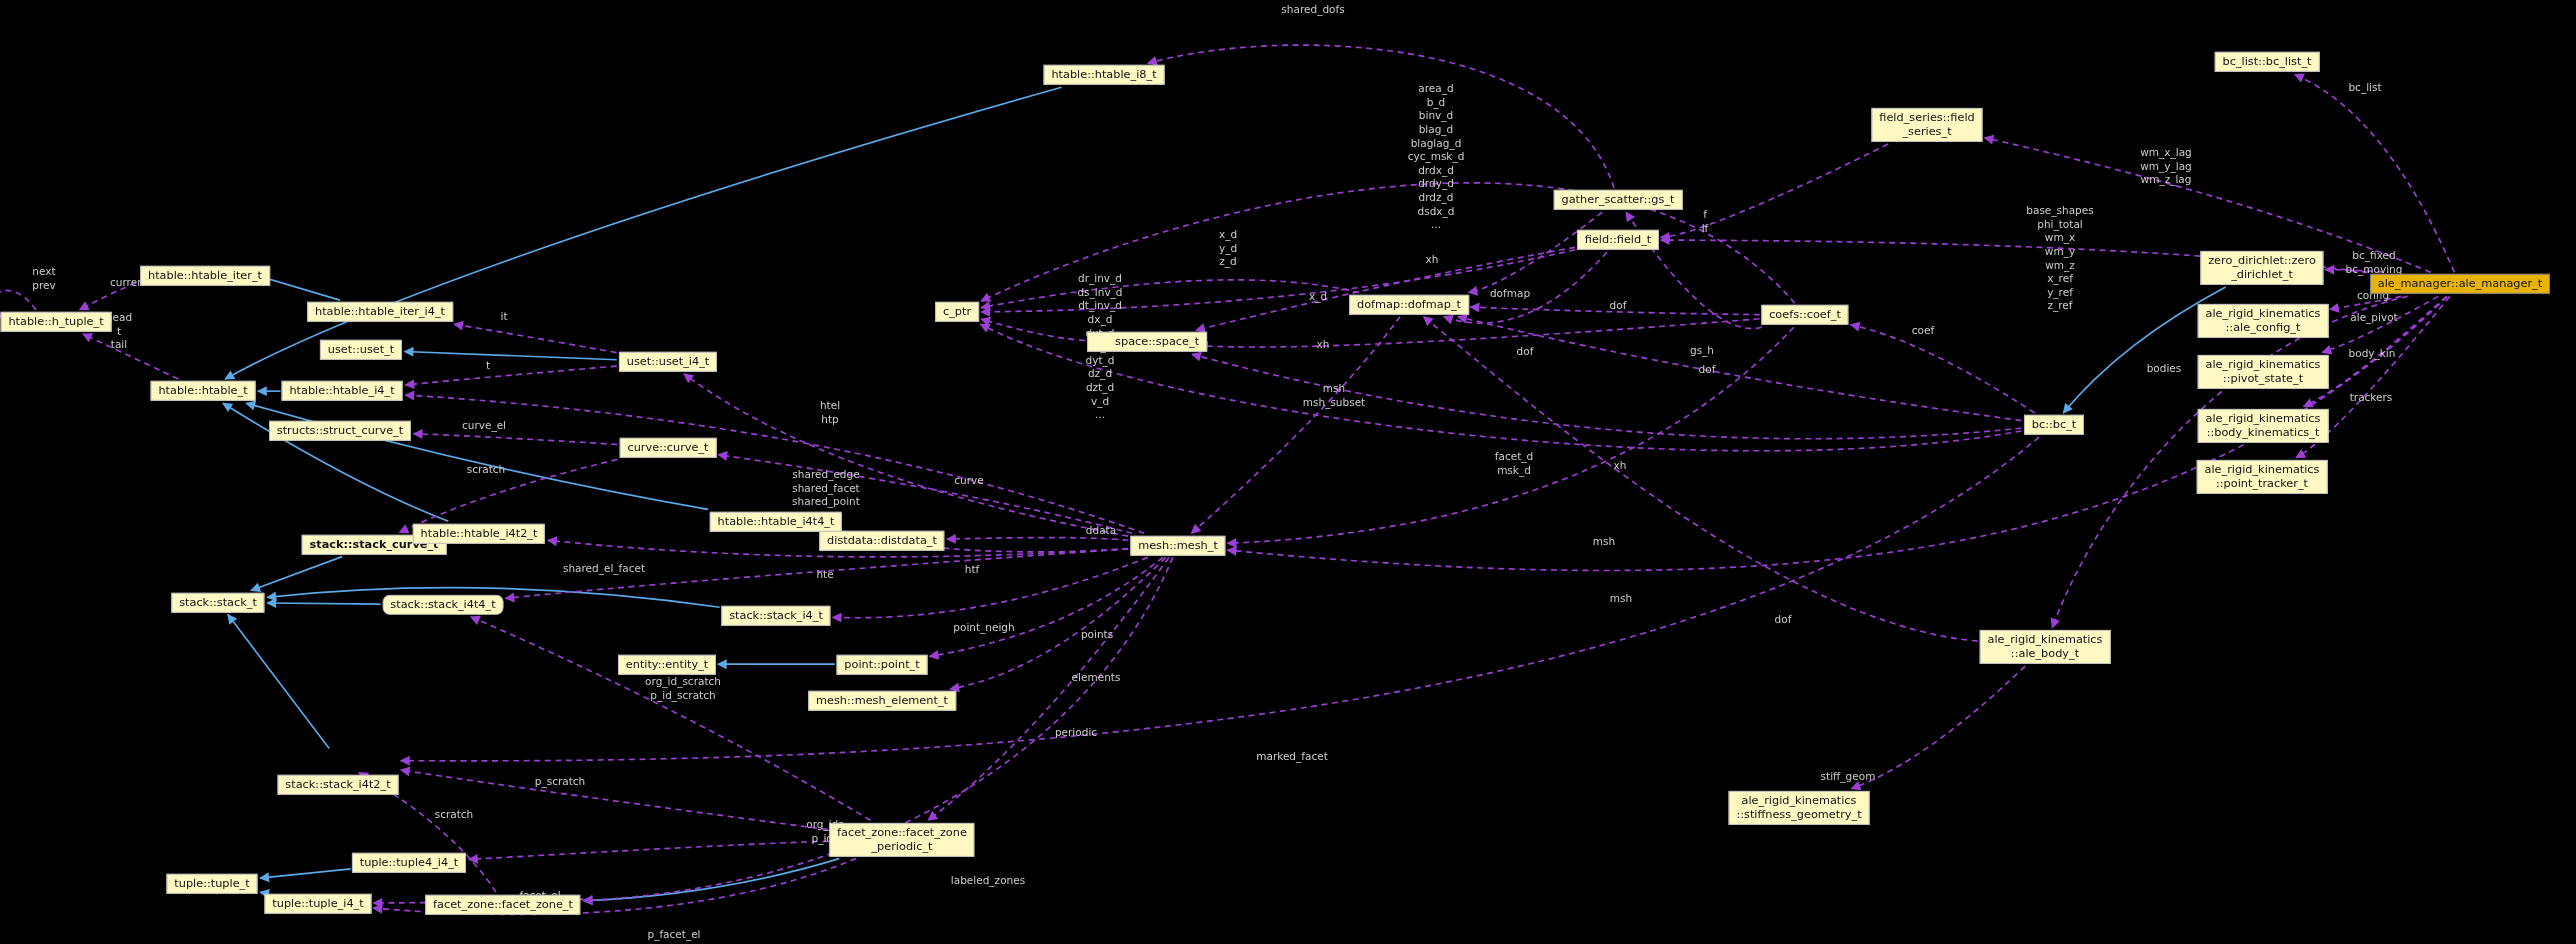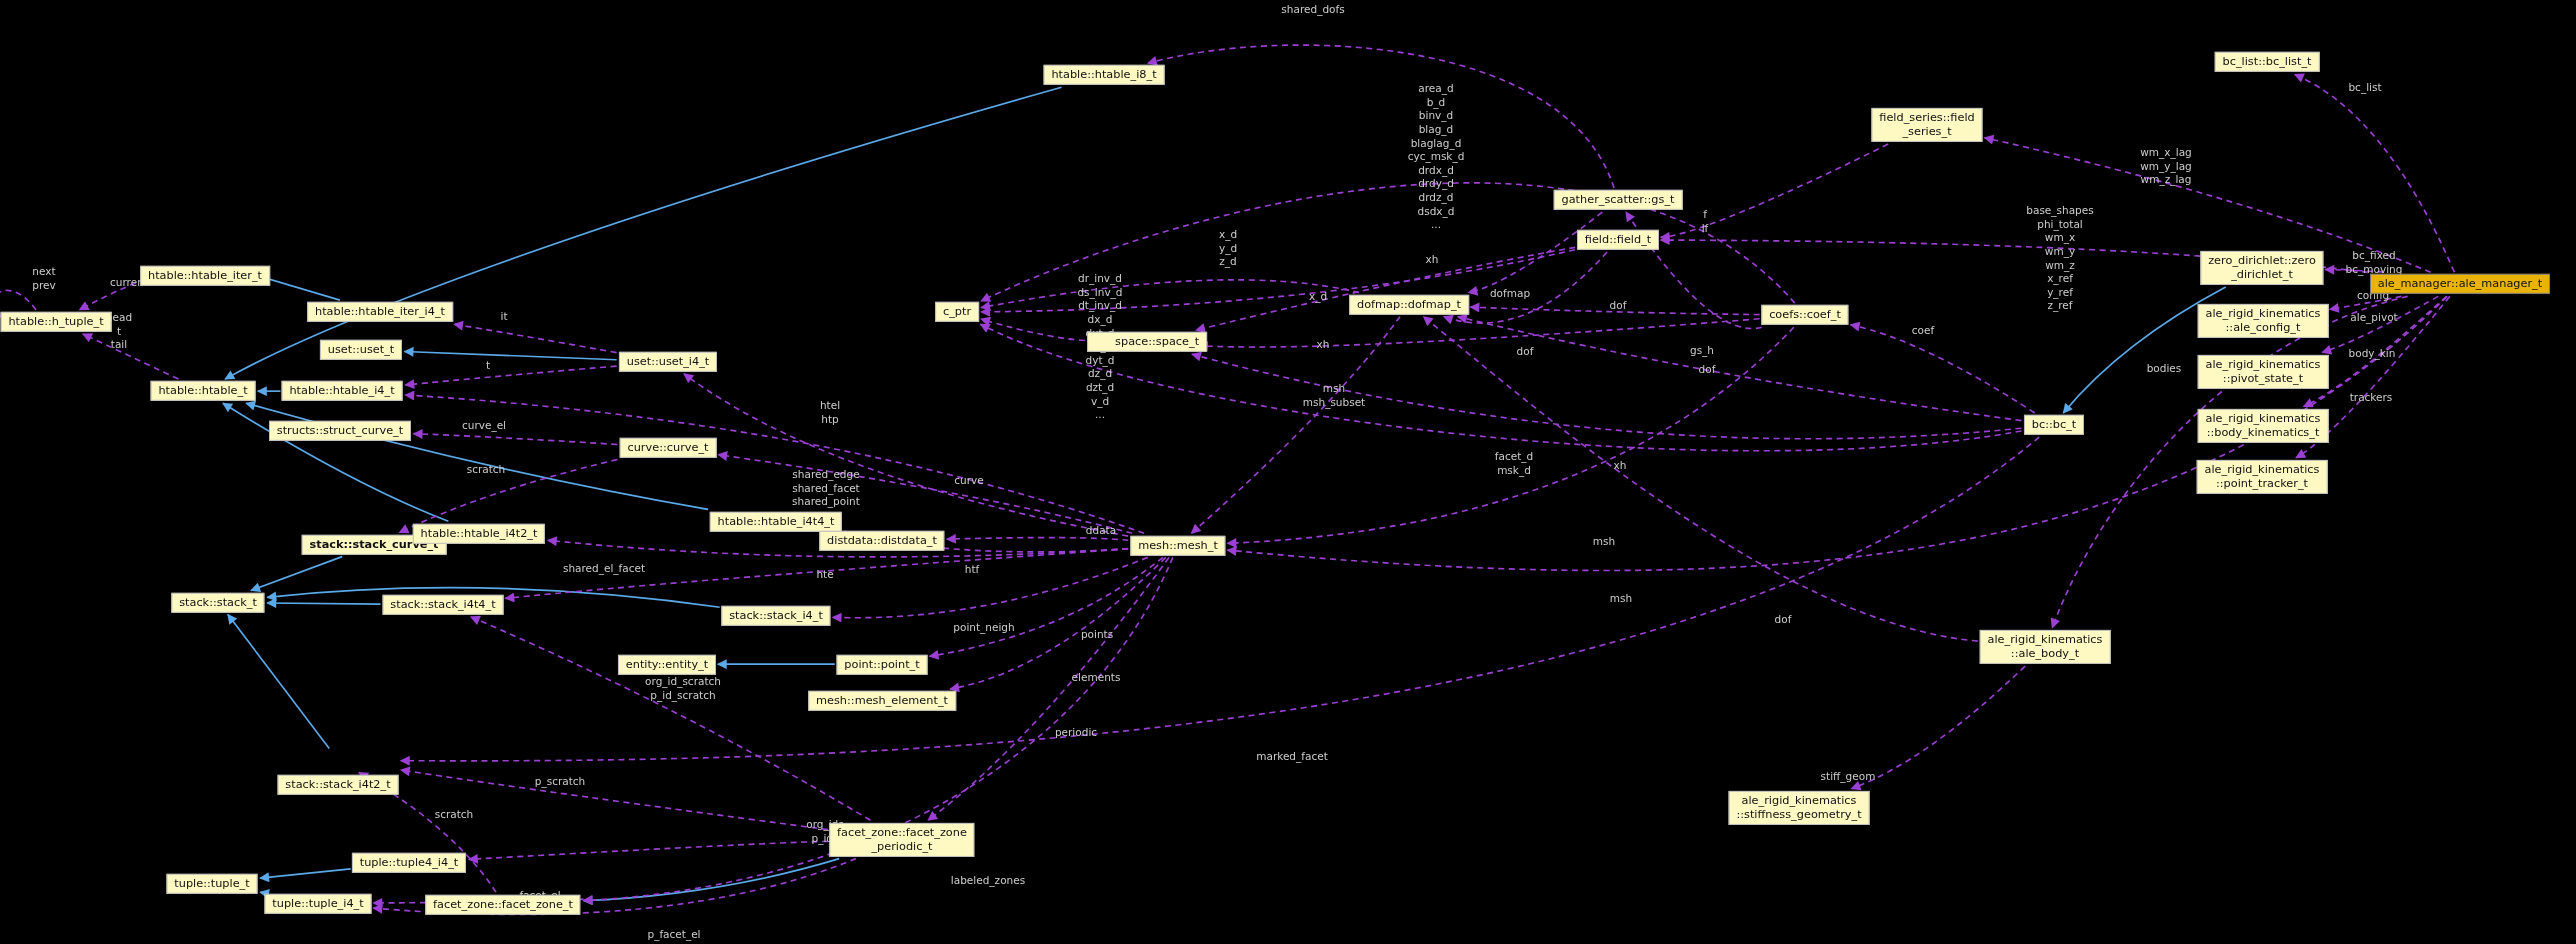--- a/index.html
+++ b/index.html
@@ -105,21 +105,21 @@
     <div class="node" style="left: 380px; top: 312px;">htable::htable_iter_i4_t</div>
     <div class="node" style="left: 361px; top: 350px;">uset::uset_t</div>
     <div class="node" style="left: 203px; top: 391px;">htable::htable_t</div>
     <div class="node" style="left: 342px; top: 391px;">htable::htable_i4_t</div>
     <div class="node" style="left: 340px; top: 431px;">structs::struct_curve_t</div>
     <div class="node" style="left: 668px; top: 362px;">uset::uset_i4_t</div>
     <div class="node" style="left: 668px; top: 448px;">curve::curve_t</div>
     <div class="node" style="left: 374px; top: 545px; font-weight: bold;">stack::stack_curve_t</div>
     <div class="node" style="left: 479px; top: 534px;">htable::htable_i4t2_t</div>
     <div class="node" style="left: 218px; top: 603px;">stack::stack_t</div>
-    <div class="node" style="left: 443px; top: 605px;">stack::stack_i4t4_t</div>
+    <div class="node" style="left: 443px; top: 605px; border-radius: 7px;">stack::stack_i4t4_t</div>
     <div class="node" style="left: 776px; top: 522px;">htable::htable_i4t4_t</div>
     <div class="node" style="left: 882px; top: 541px;">distdata::distdata_t</div>
     <div class="node" style="left: 776px; top: 616px;">stack::stack_i4_t</div>
     <div class="node" style="left: 667px; top: 665px;">entity::entity_t</div>
     <div class="node" style="left: 882px; top: 665px;">point::point_t</div>
     <div class="node" style="left: 882px; top: 701px;">mesh::mesh_element_t</div>
     <div class="node" style="left: 338px; top: 761px; margin-top: 24px;">stack::stack_i4t2_t</div>
     <div class="node" style="left: 409px; top: 863px;">tuple::tuple4_i4_t</div>
     <div class="node" style="left: 212px; top: 884px;">tuple::tuple_t</div>
     <div class="node" style="left: 318px; top: 904px;">tuple::tuple_i4_t</div>

